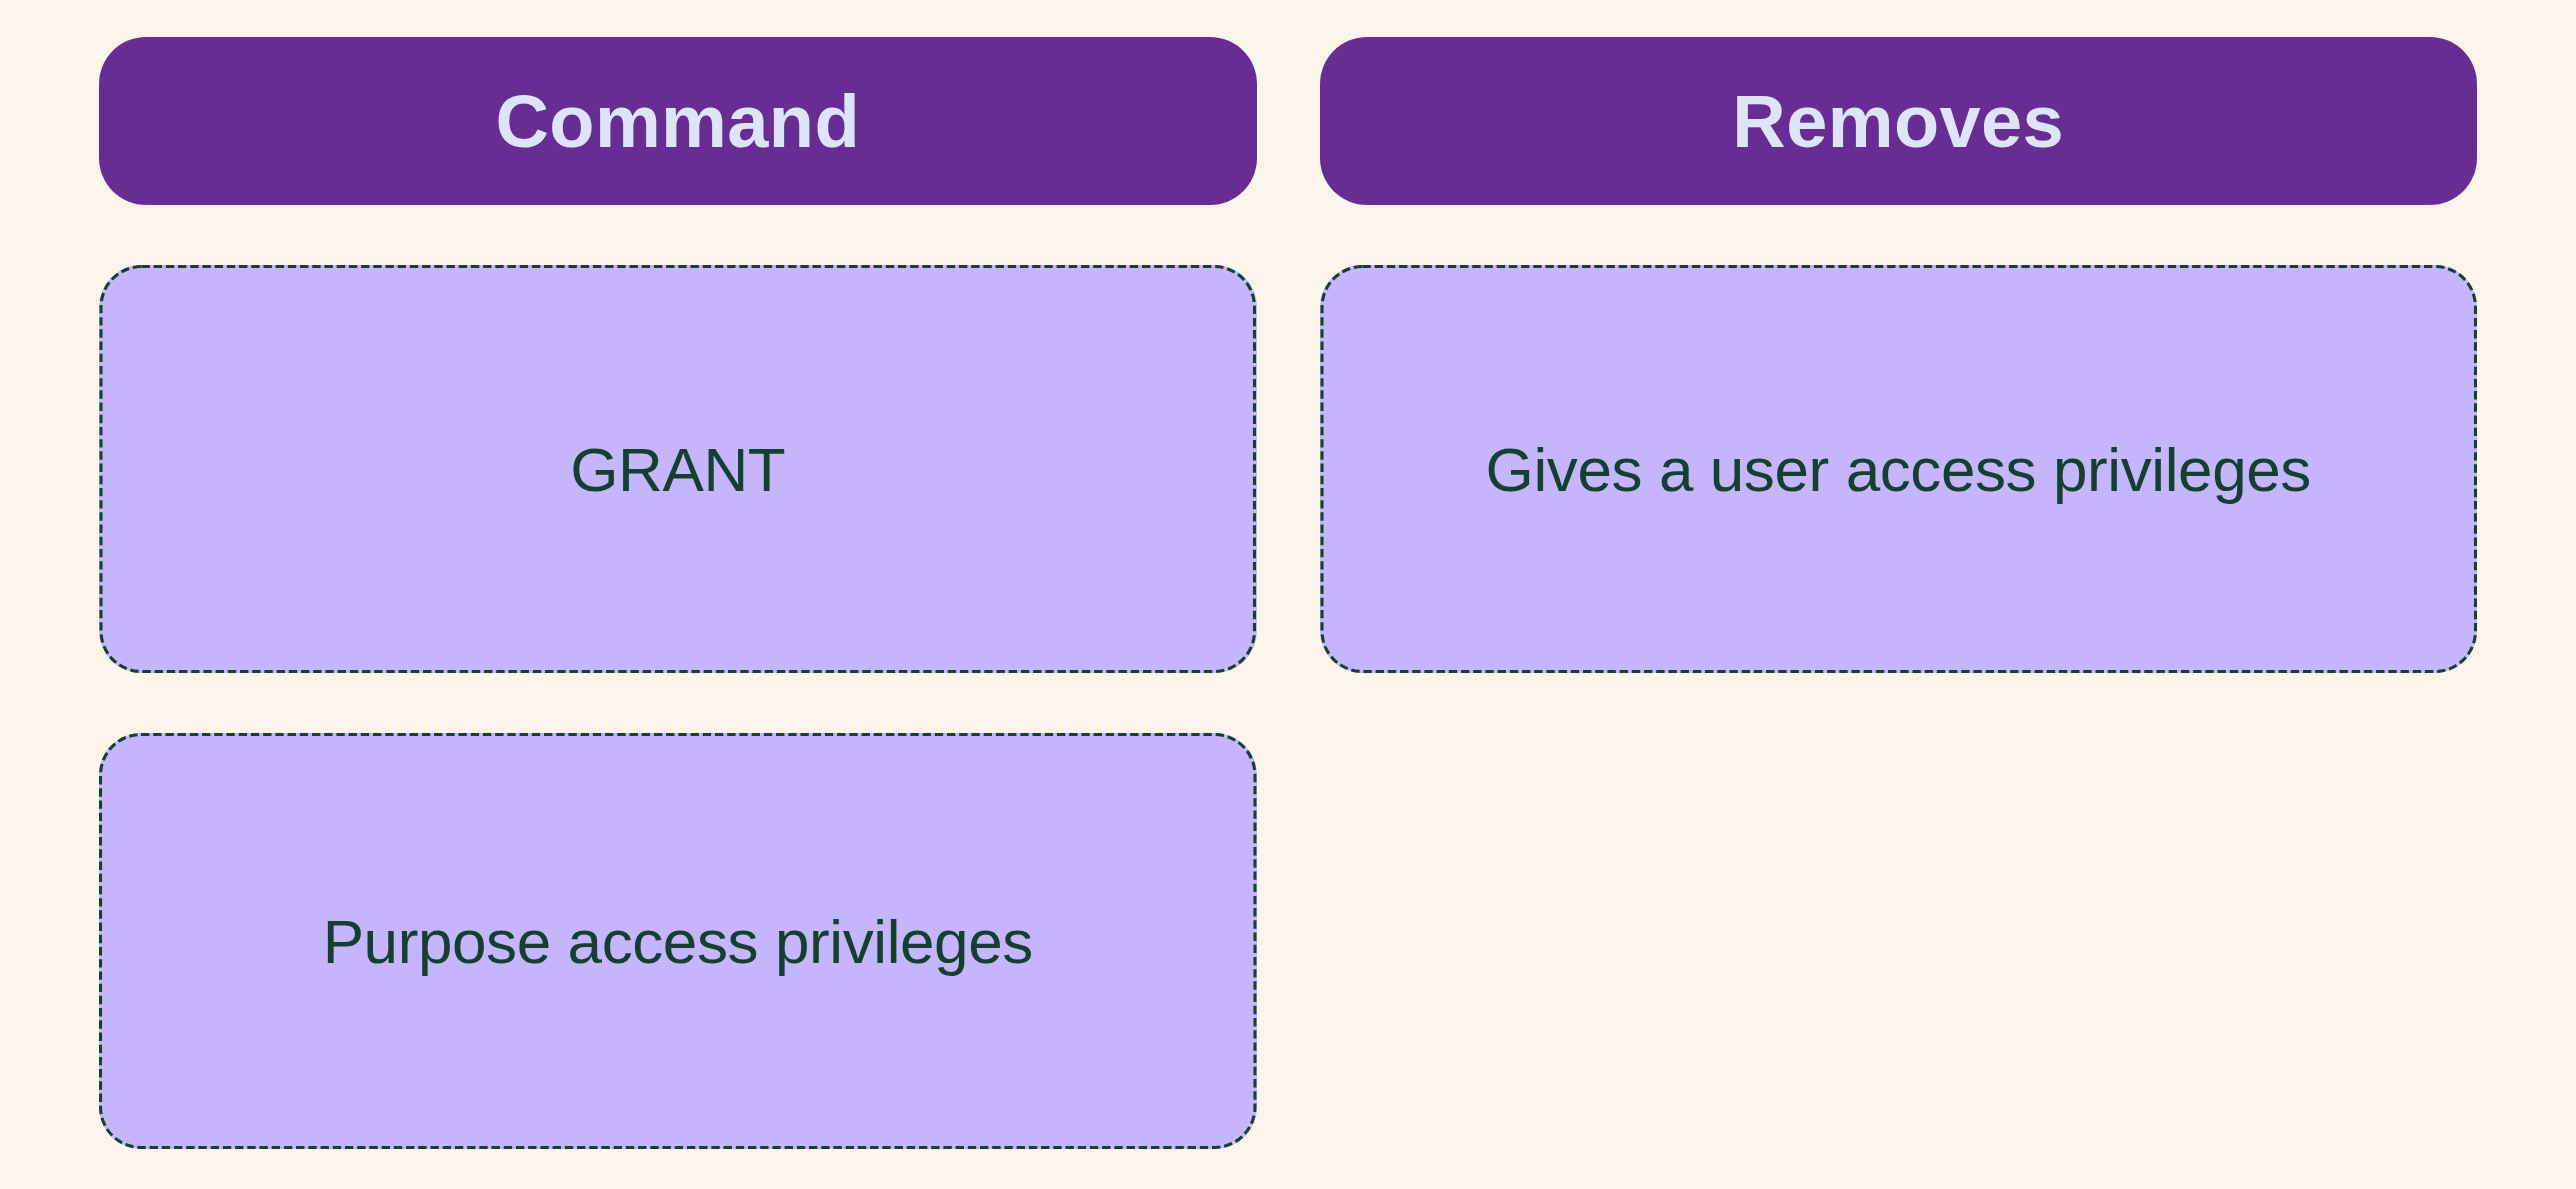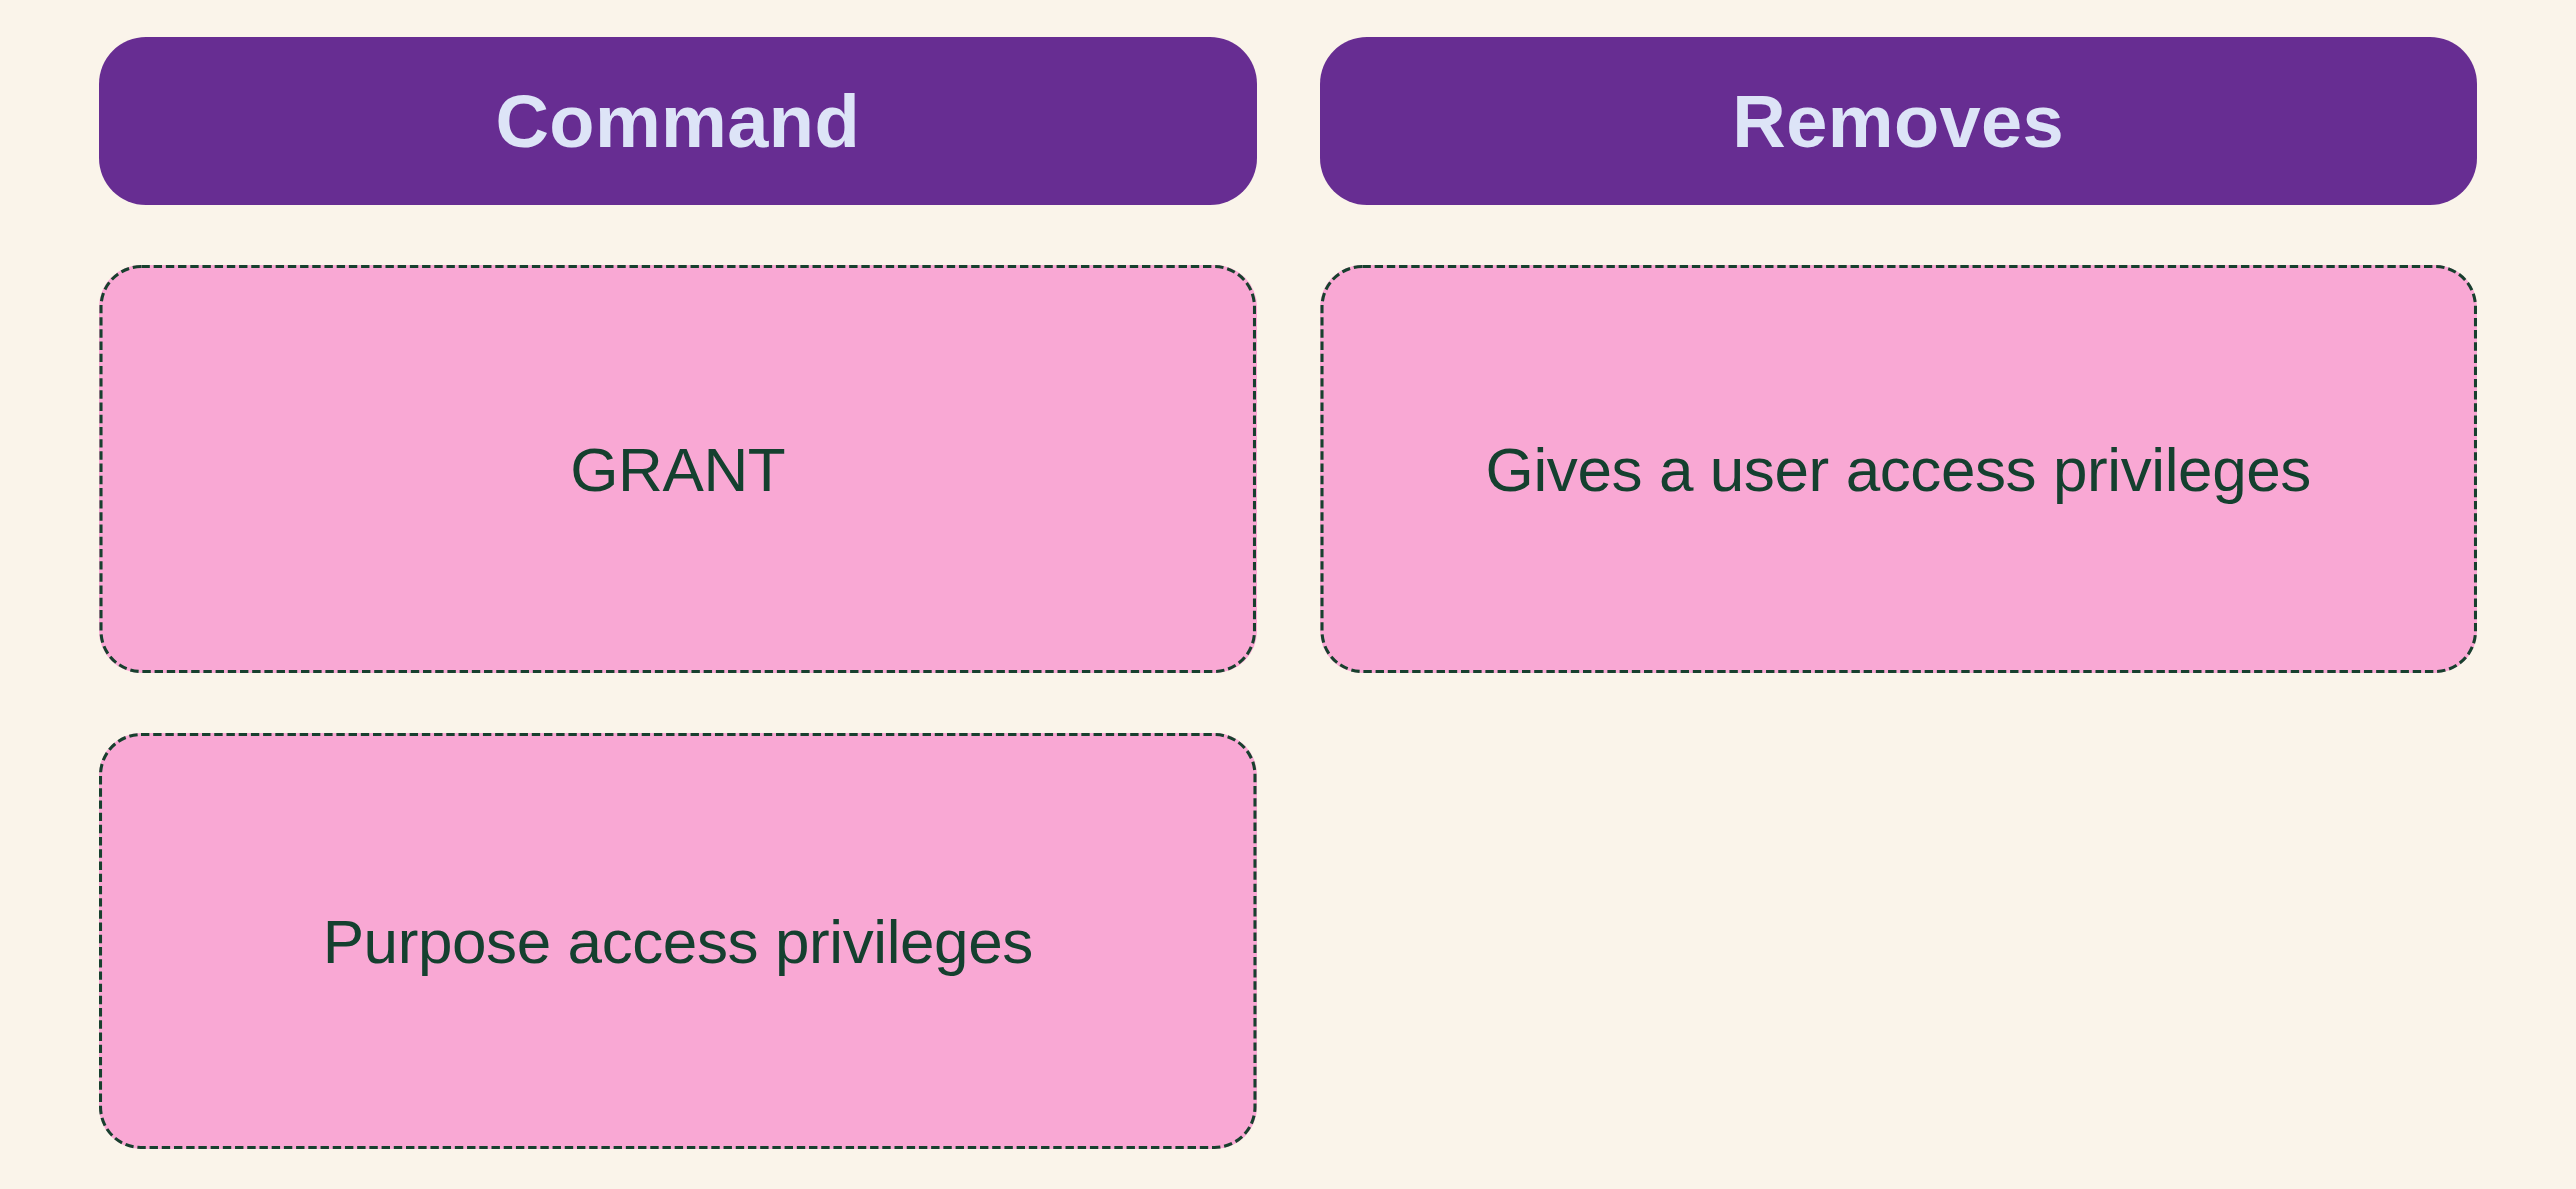--- a/index.html
+++ b/index.html
@@ -33,21 +33,21 @@
     align-items: center;
     justify-content: center;
     color: #DDE4F7;
     font-size: 74px;
     font-weight: bold;
     letter-spacing: 0.4px;
   }
 
   .cell {
     position: relative;
-    background: #f9a8d4;
+    background: #c4b5fd;
     border-radius: 42px;
     display: flex;
     align-items: center;
     justify-content: center;
     color: #15402F;
     font-size: 62px;
     font-weight: normal;
     letter-spacing: -0.4px;
     text-align: center;
   }

